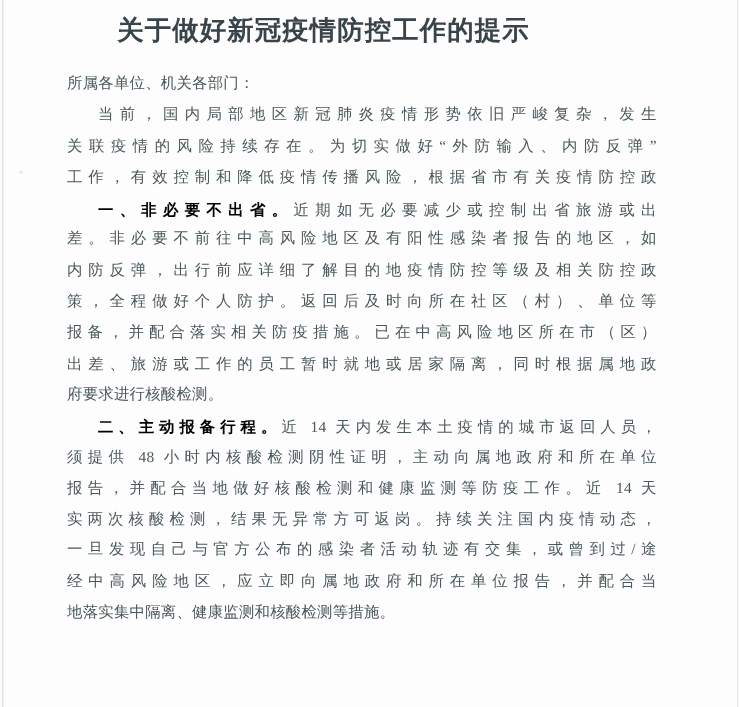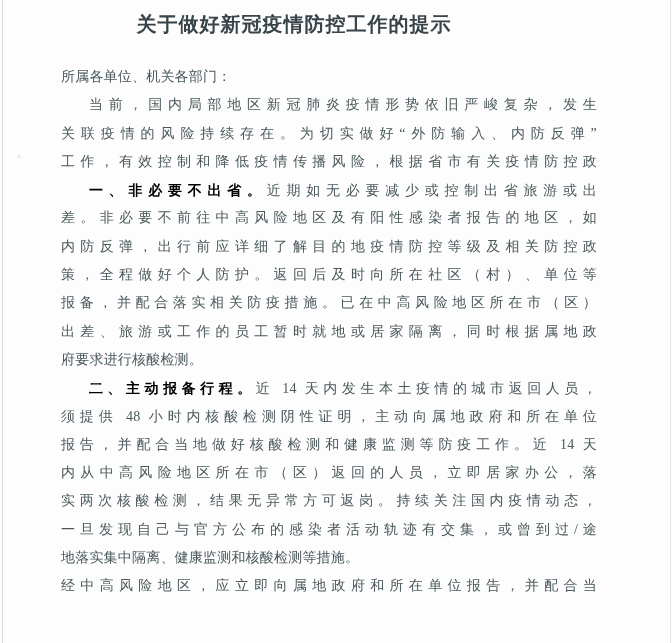--- a/index.html
+++ b/index.html
@@ -40,21 +40,21 @@
     background: #ececea;
   }
   .doc-title {
     position: absolute;
     top: 11px;
     left: 0;
     width: 588px;
     margin: 0;
     text-align: center;
     font-family: "Liberation Sans", "DejaVu Sans", sans-serif;
-    font-size: 20px;
+    font-size: 24px;
     font-weight: bold;
     letter-spacing: 1px;
     color: #39444a;
   }
   .doc-body {
     position: absolute;
     top: 63px;
     left: 61px;
     width: 536px;
     font-size: 14px;
@@ -101,19 +101,18 @@
       <div class="line ind just"><span class="bold">一、非必要不出省。</span><span>近期如无必要减少或控制出省旅游或出</span></div>
       <div class="line just"><span>差。非必要不前往中高风险地区及有阳性感染者报告的地区，如</span></div>
       <div class="line just"><span>内防反弹，出行前应详细了解目的地疫情防控等级及相关防控政</span></div>
       <div class="line just"><span>策，全程做好个人防护。返回后及时向所在社区（村）、单位等</span></div>
       <div class="line just"><span>报备，并配合落实相关防疫措施。已在中高风险地区所在市（区）</span></div>
       <div class="line just"><span>出差、旅游或工作的员工暂时就地或居家隔离，同时根据属地政</span></div>
       <div class="line"><span>府要求进行核酸检测。</span></div>
       <div class="line ind just"><span class="bold">二、主动报备行程。</span><span>近 14 天内发生本土疫情的城市返回人员，</span></div>
       <div class="line just"><span>须提供 48 小时内核酸检测阴性证明，主动向属地政府和所在单位</span></div>
       <div class="line just"><span>报告，并配合当地做好核酸检测和健康监测等防疫工作。近 14 天</span></div>
-      <div class="line just"><span>内从中高风险地区所在市（区）返回的人员，立即居家办公，落</span></div>
       <div class="line just"><span>实两次核酸检测，结果无异常方可返岗。持续关注国内疫情动态，</span></div>
       <div class="line just"><span>一旦发现自己与官方公布的感染者活动轨迹有交集，或曾到过/途</span></div>
+      <div class="line just"><span>经中高风险地区，应立即向属地政府和所在单位报告，并配合当</span></div>
       <div class="line"><span>地落实集中隔离、健康监测和核酸检测等措施。</span></div>
-      <div class="line just"><span>经中高风险地区，应立即向属地政府和所在单位报告，并配合当</span></div>
     </div>
 </div>
 
 </body></html>

